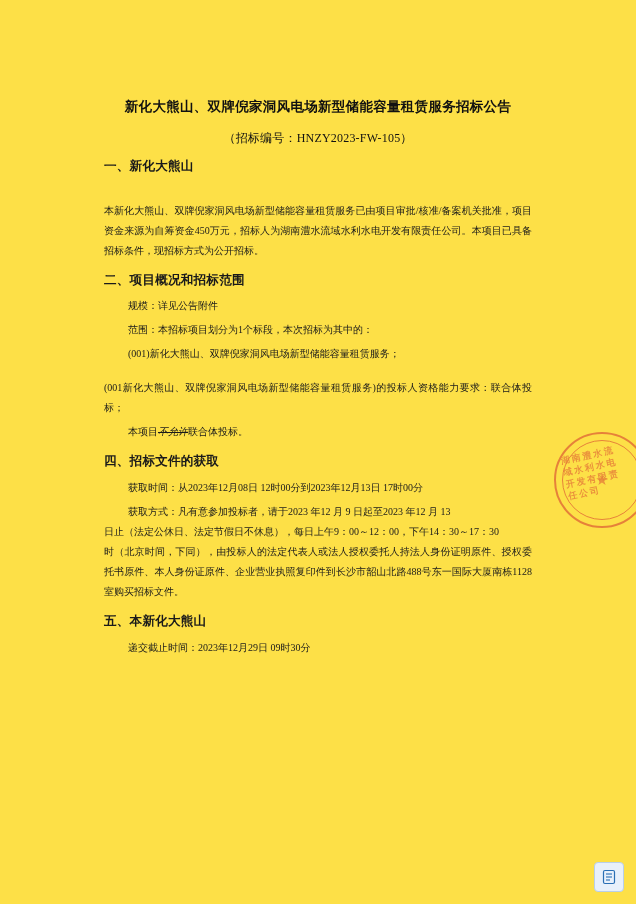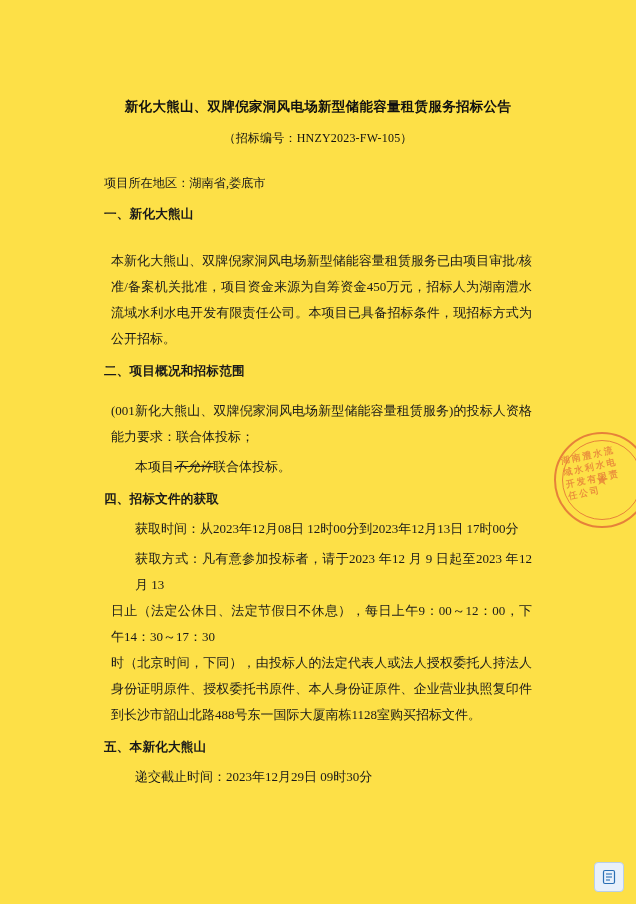--- a/index.html
+++ b/index.html
@@ -49,25 +49,24 @@
     line-height: 1.8;
   }
   .section-head {
     font-size: 12.6px;
     font-weight: bold;
     margin-top: 8px;
     line-height: 1.9;
     letter-spacing: 0.2px;
   }
   .para {
-    font-size: 13px;
+    font-size: 10px;
     line-height: 2.0;
     text-align: justify;
     margin-top: 8px;
-    margin-left: 7px;
   }
   .para.tight {
     margin-top: 0;
   }
   .indent1 {
     text-indent: 24px;
   }
   .indent-block {
     padding-left: 24px;
   }
@@ -142,26 +141,30 @@
 </head>
 <body>
 
 <div class="page">
 
   <div class="doc-body">
 
     <div class="doc-title">新化大熊山、双牌倪家洞风电场新型储能容量租赁服务招标公告</div>
     <div class="doc-subtitle">（招标编号：HNZY2023-FW-105）</div>
 
-    <div class="meta-line">项目所在地区：湖南省,娄底市</div>
 
     <div class="section-head">一、新化大熊山</div>
     <div class="para gap-lg">本新化大熊山、双牌倪家洞风电场新型储能容量租赁服务已由项目审批/核准/备案机关批准，项目资金来源为自筹资金450万元，招标人为湖南澧水流域水利水电开发有限责任公司。本项目已具备招标条件，现招标方式为公开招标。</div>
 
     <div class="section-head">二、项目概况和招标范围</div>
+    <div class="indent-block">
+      <div class="para gap-sm">规模：详见公告附件</div>
+      <div class="para gap-sm">范围：本招标项目划分为1个标段，本次招标为其中的：</div>
+      <div class="para gap-sm">(001)新化大熊山、双牌倪家洞风电场新型储能容量租赁服务；</div>
+    </div>
 
     <div class="para gap-md">(001新化大熊山、双牌倪家洞风电场新型储能容量租赁服务)的投标人资格能力要求：联合体投标；</div>
     <div class="para gap-sm indent1">本项目<span class="strike-ital">不允许</span>联合体投标。</div>
 
     <div class="section-head">四、招标文件的获取</div>
     <div class="indent-block">
       <div class="para gap-sm">获取时间：从2023年12月08日  12时00分到2023年12月13日  17时00分</div>
       <div class="para gap-sm">获取方式：凡有意参加投标者，请于2023 年12 月 9 日起至2023 年12 月 13</div>
     </div>
     <div class="para tight gap-sm">日止（法定公休日、法定节假日不休息），每日上午9：00～12：00，下午14：30～17：30</div>

